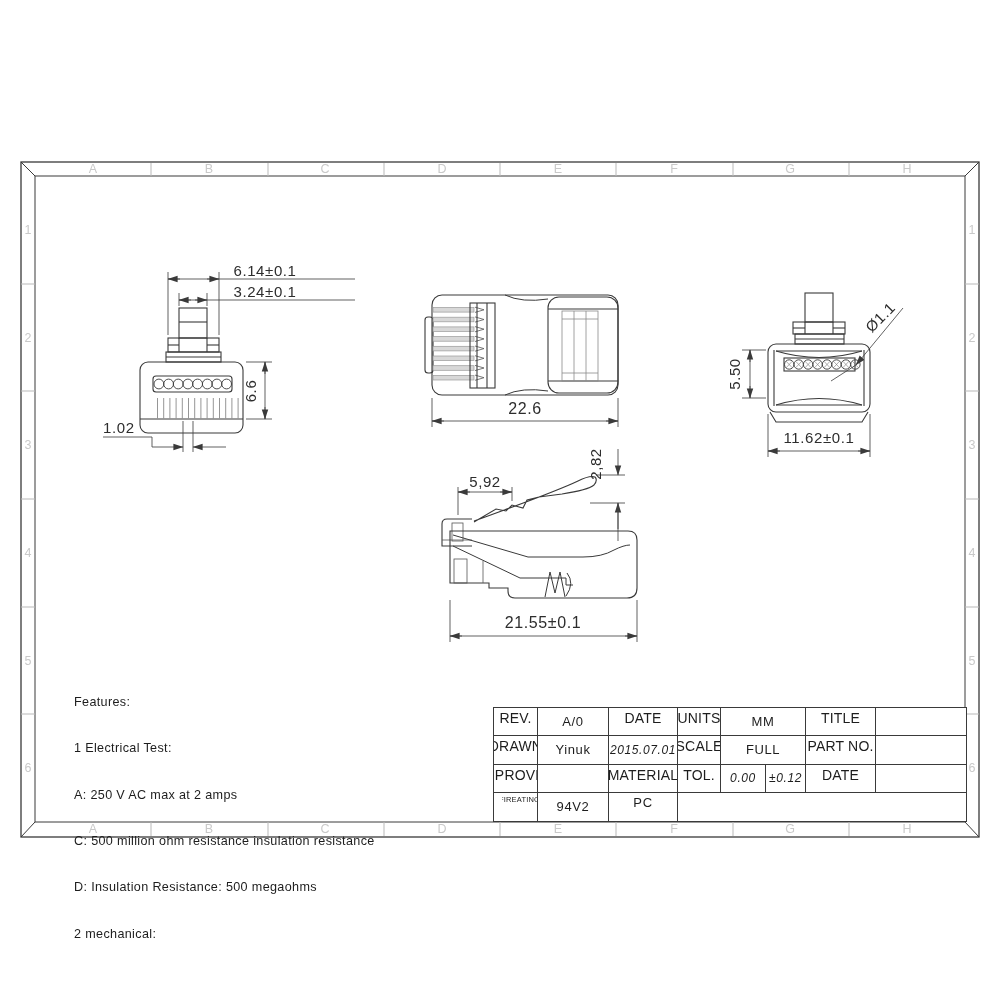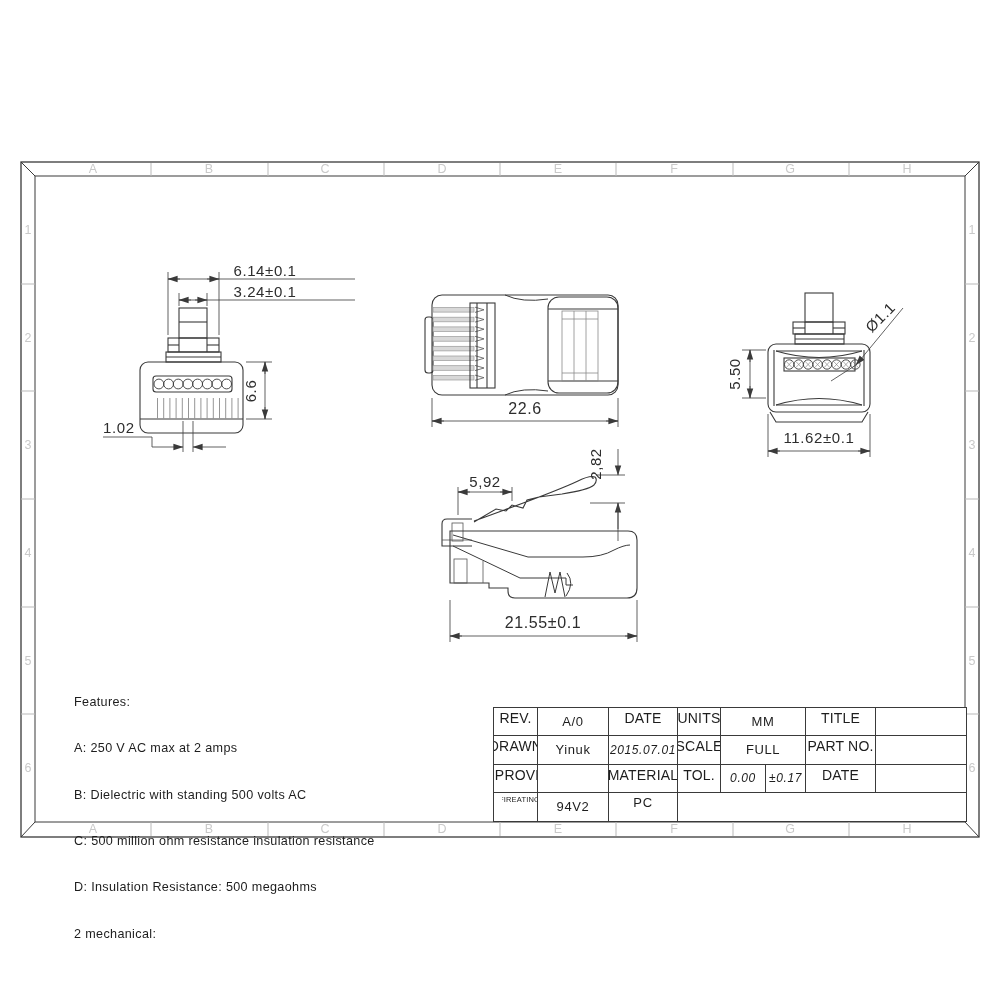--- a/index.html
+++ b/index.html
@@ -313,22 +313,22 @@
     <line x1="462" y1="636" x2="450" y2="636" marker-end="url(#arr)"></line>
     <line x1="625" y1="636" x2="637" y2="636" marker-end="url(#arr)"></line>
   </g>
   <text class="dim" x="485" y="487" text-anchor="middle">5,92</text>
   <text class="dim" transform="rotate(-90 601 464)" x="601" y="464" text-anchor="middle">2,82</text>
   <text class="dim dim-lg" x="543" y="628" text-anchor="middle">21.55±0.1</text>
 </svg>
 
 <div class="features">
   <div>Features:</div>
+  <div>1 Electrical Test:</div>
   <div>A: 250 V AC max at 2 amps</div>
-  <div>B: Dielectric with standing 500 volts AC</div>
   <div>C: 500 million ohm resistance insulation resistance</div>
   <div>D: Insulation Resistance: 500 megaohms</div>
   <div>2 mechanical:</div>
   
   
 </div>
 
 <div class="title-block">
 
   <div class="tb lb">REV.</div>
@@ -345,21 +345,21 @@
   <div class="tb lb">SCALE</div>
   <div class="tb vl sp2">FULL</div>
   <div class="tb lb">PART NO.</div>
   <div class="tb nr"></div>
 
   <div class="tb lb">APPROVED</div>
   <div class="tb"></div>
   <div class="tb lb">MATERIAL</div>
   <div class="tb lb">TOL.</div>
   <div class="tb vl sm">0.00</div>
-  <div class="tb vl sm">±0.17</div>
+  <div class="tb vl sm">±0.12</div>
   <div class="tb lb">DATE</div>
   <div class="tb nr"></div>
 
   <div class="tb lb xs nb">FIREATING</div>
   <div class="tb vl nb">94V2</div>
   <div class="tb vl vt nb">PC</div>
   <div class="tb nr nb sp5"></div>
 </div>
 
 </div>

